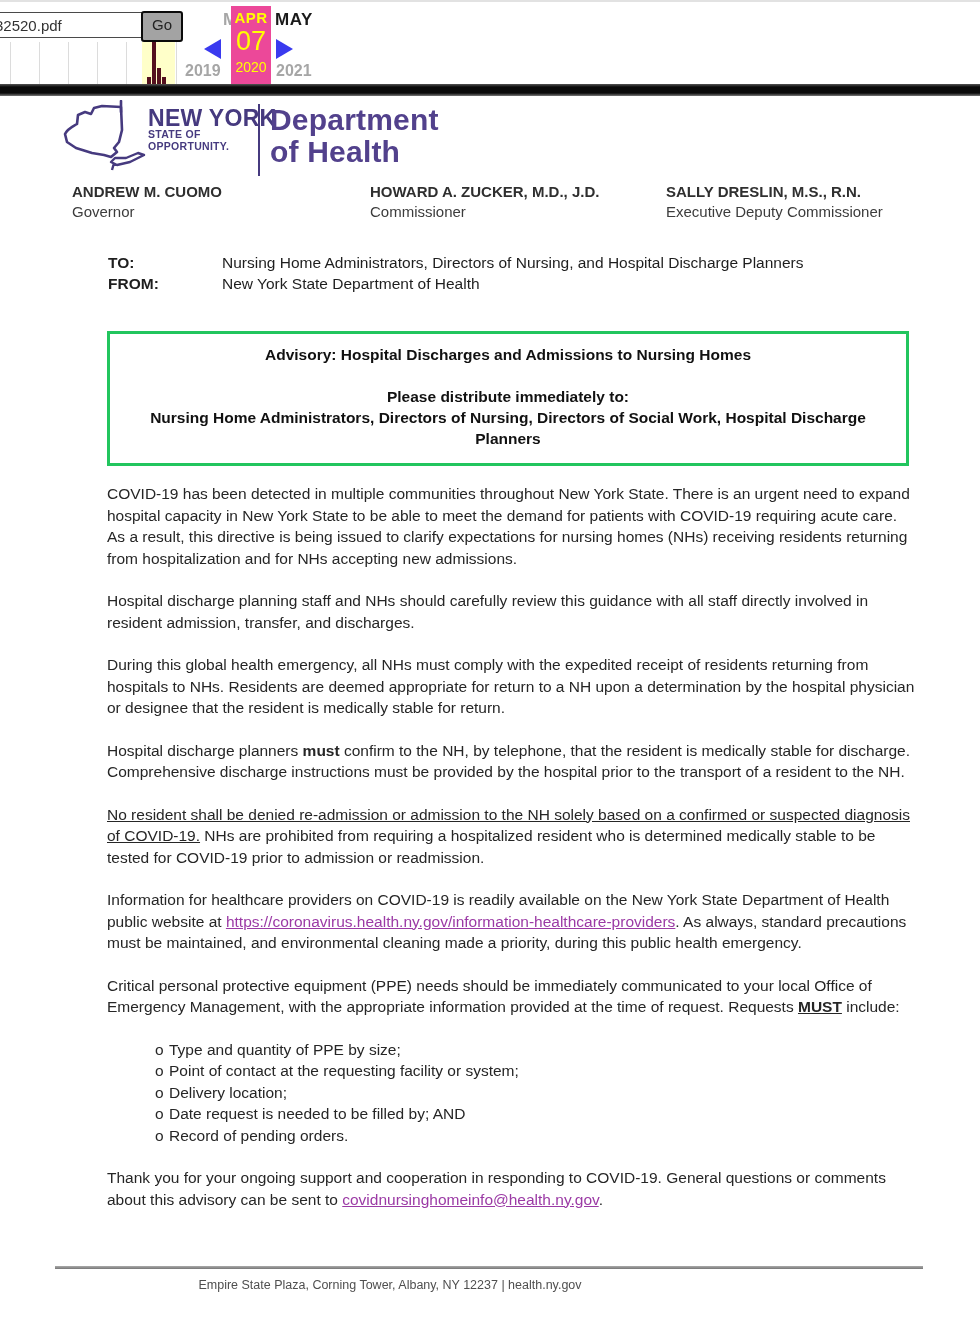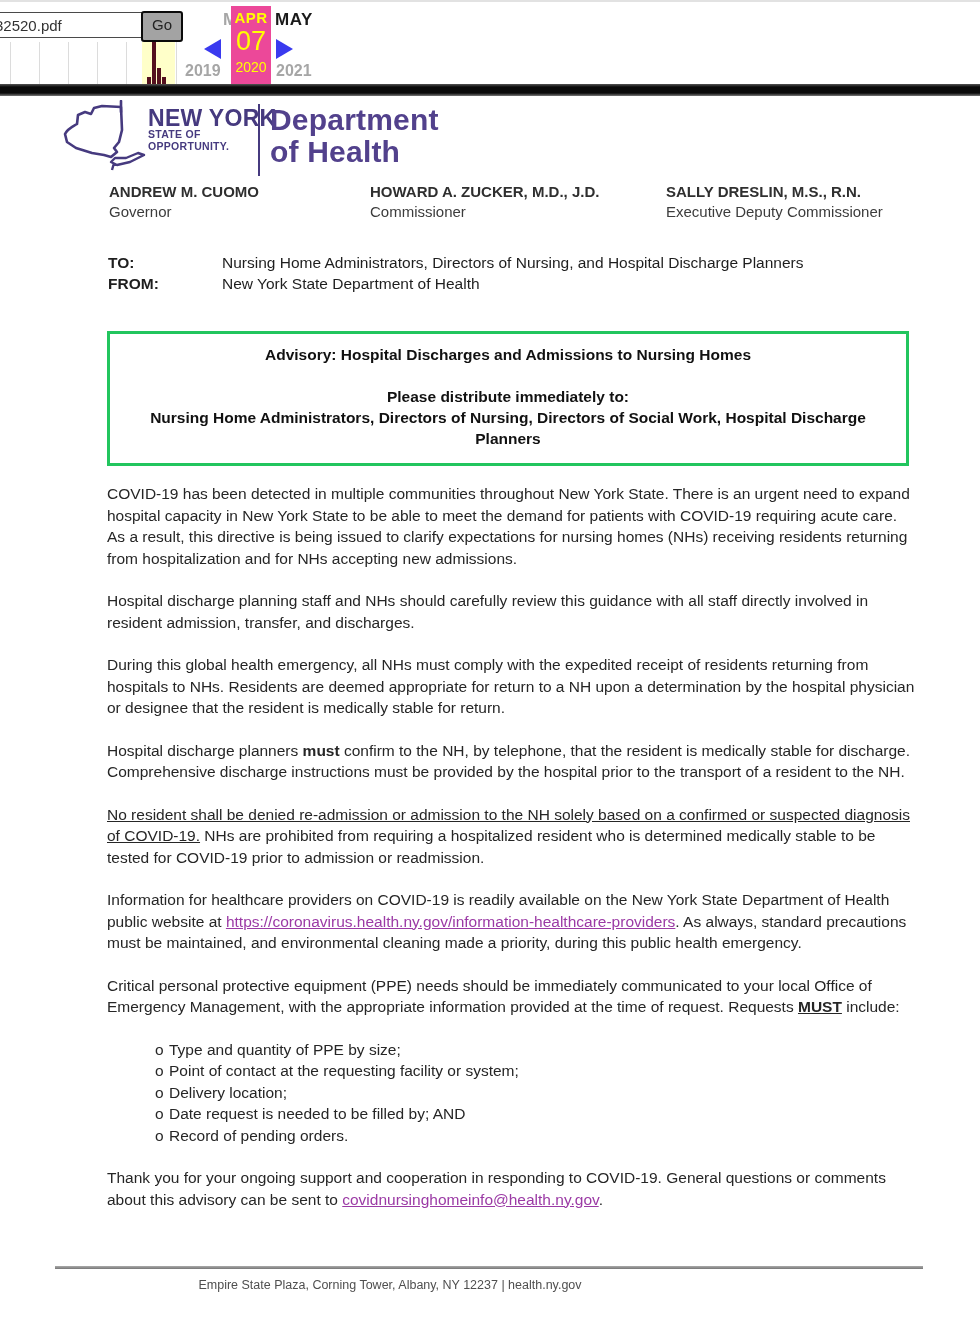--- a/index.html
+++ b/index.html
@@ -41,21 +41,21 @@
   .logo-text{position:absolute;left:148px;top:8px;color:#463a7f;}
   .logo-text .l1{font-size:23px;font-weight:bold;letter-spacing:.3px;line-height:20px;}
   .logo-text .l2,.logo-text .l3{font-size:10.5px;font-weight:bold;line-height:12px;letter-spacing:.3px;}
   .logo-divider{position:absolute;left:258px;top:4px;width:2px;height:72px;background:#463a7f;}
   .dept-name{position:absolute;left:270px;top:4px;color:#52418c;font-size:30px;font-weight:bold;line-height:32px;letter-spacing:.2px;}
 
   .officials{position:absolute;left:0;top:182px;width:980px;height:42px;font-size:15px;}
   .official{position:absolute;top:0;}
   .official .name{font-weight:bold;color:#2f2f2f;line-height:20px;}
   .official .title{color:#3c3c3c;line-height:20px;}
-  .off-1{left:72px;margin-left:37px;} .off-2{left:370px;} .off-3{left:666px;}
+  .off-1{left:72px;} .off-2{left:370px;} .off-3{left:666px;}
 
   
   .memo-fields{position:absolute;left:108px;top:252px;font-size:15.5px;line-height:21px;}
   .memo-row{display:flex;}
   .memo-label{font-weight:bold;width:114px;color:#1e1e1e;}
   .memo-value{color:#1e1e1e;}
 
   .advisory-box{position:absolute;left:107px;top:331px;width:756px;border:3px solid #22c55e;
                 padding:10px 20px 14px 20px;text-align:center;font-size:15.5px;font-weight:bold;
                 color:#111;line-height:21px;}

